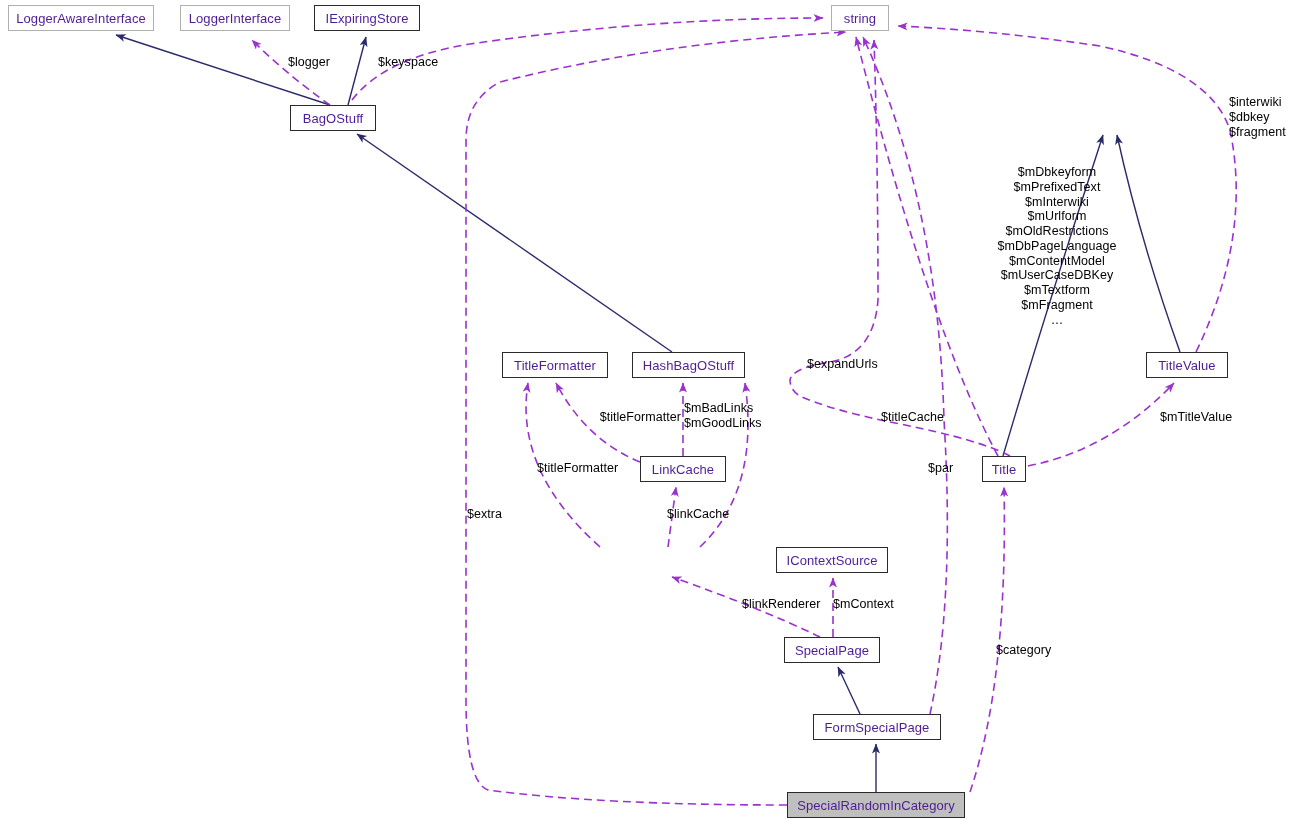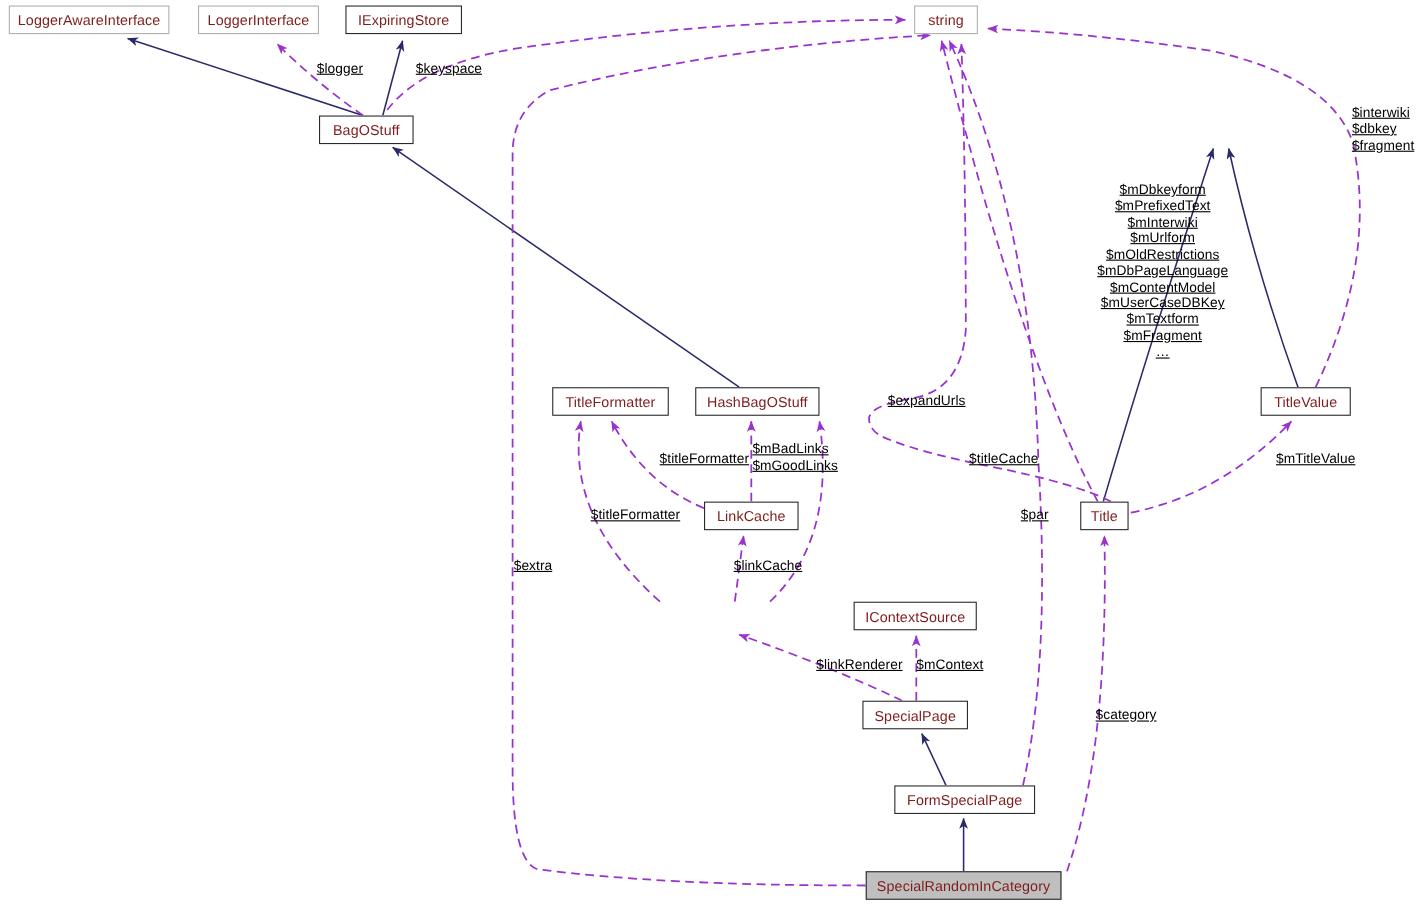--- a/index.html
+++ b/index.html
@@ -27,39 +27,38 @@
   }
   .node {
     position: absolute;
     box-sizing: border-box;
     background: #ffffff;
     border: 1px solid #2a2a2a;
     display: flex;
     align-items: center;
     justify-content: center;
     font-size: 13px;
-    color: #7f1d1d;
+    color: #4c1d95;
     white-space: nowrap;
     line-height: 1;
     letter-spacing: 0.1px;
   }
   .node.faded {
     border-color: #b0b0b0;
   }
   .node.highlight {
     background: #bfbfbf;
   }
   .edge-label {
     position: absolute;
     font-size: 12.5px;
     color: #000000;
     white-space: nowrap;
     line-height: 1.18;
     letter-spacing: 0.05px;
-    text-decoration: underline;
   }
   .edge-label.center { text-align: center; }
   .edge-label.right  { text-align: right; }
 </style>
 </head>
 <body>
 
 <div id="canvas">
 
   <svg id="edges" viewBox="0 0 1296 824" xmlns="http://www.w3.org/2000/svg">

